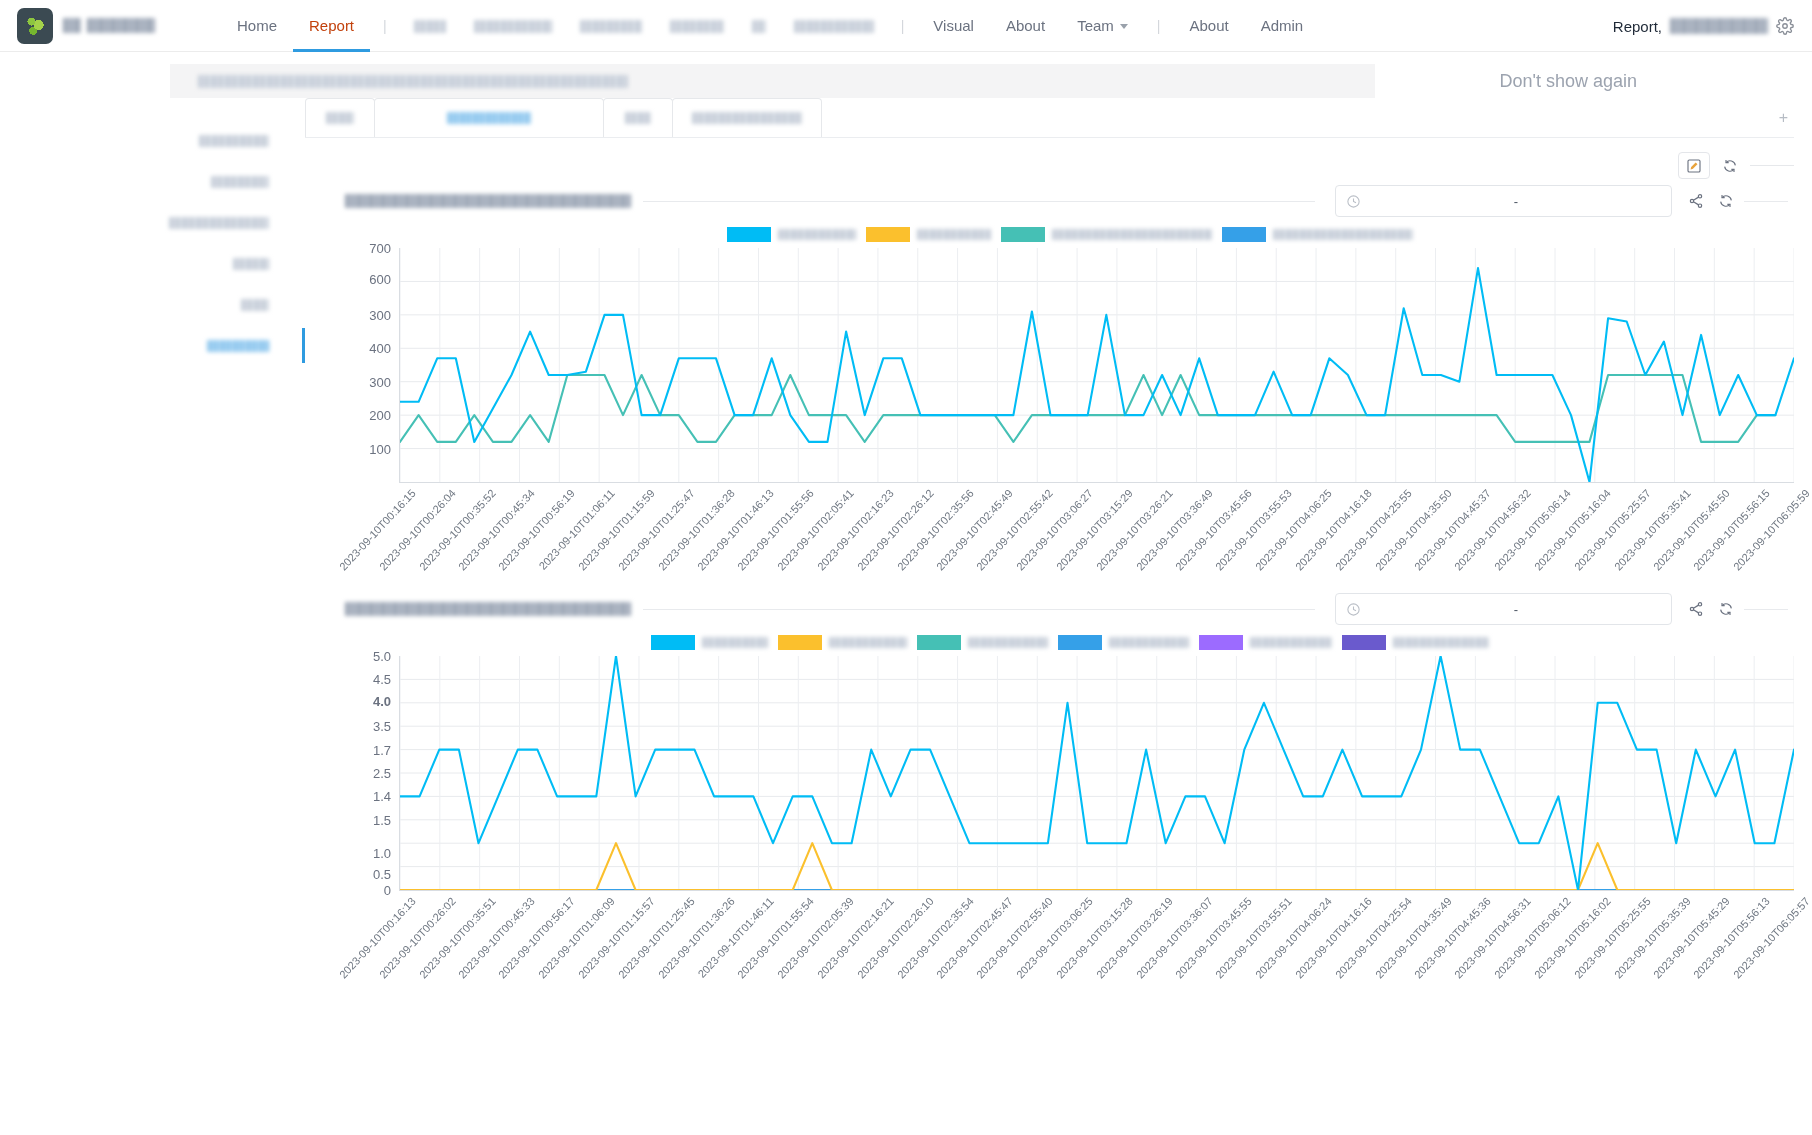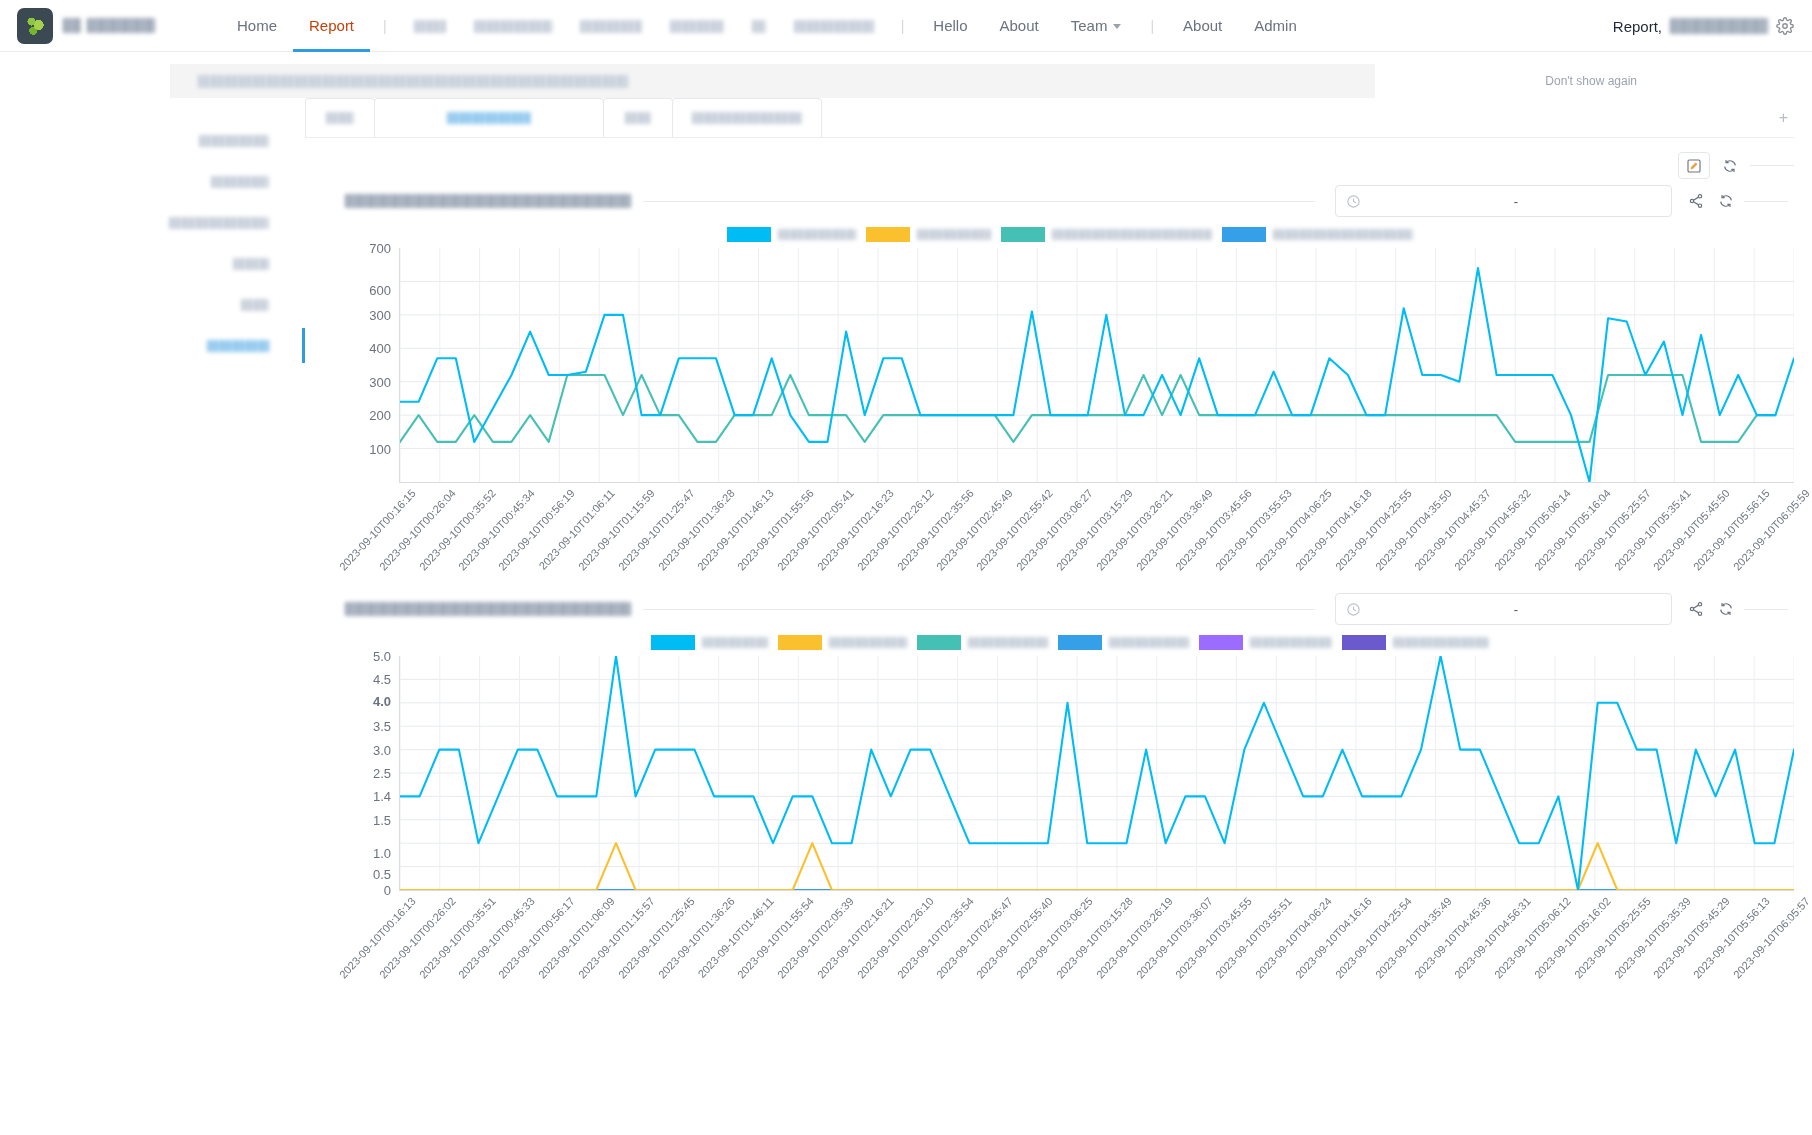--- a/index.html
+++ b/index.html
@@ -114,21 +114,21 @@
     margin: 0 437px 0 170px;
     background: #f4f4f5;
     height: 34px;
     display: flex;
     align-items: center;
     position: relative;
   }
   .notice .msg { margin-left: 28px; width: 430px; height: 13px; }
   .notice-dismiss {
     position: absolute; right: -262px;
-    font-size: 12px; color: #9ca3af; cursor:pointer;
+    font-size: 18px; color: #9ca3af; cursor:pointer;
   }
 
   
   .body-row { display: flex; }
   .sidebar {
     width: 305px; flex: none;
     padding-top: 22px;
     position: relative;
   }
   .side-item {
@@ -254,21 +254,21 @@
     <div class="nav-link">Home</div>
     <div class="nav-link active">Report</div>
     <span class="nav-sep">|</span>
     <div class="nav-blur"><span class="blur" style="width:32px;height:13px;">&nbsp;</span></div>
     <div class="nav-blur"><span class="blur" style="width:78px;height:13px;">&nbsp;</span></div>
     <div class="nav-blur"><span class="blur" style="width:62px;height:13px;">&nbsp;</span></div>
     <div class="nav-blur"><span class="blur" style="width:54px;height:13px;">&nbsp;</span></div>
     <div class="nav-blur"><span class="blur" style="width:14px;height:13px;">&nbsp;</span></div>
     <div class="nav-blur"><span class="blur" style="width:80px;height:13px;">&nbsp;</span></div>
     <span class="nav-sep">|</span>
-    <div class="nav-link">Hello</div>
+    <div class="nav-link">Visual</div>
     <div class="nav-link">About</div>
     <div class="nav-link">
       <span>Team</span><i class="chev"></i>
     </div>
     <span class="nav-sep">|</span>
     <div class="nav-link">About</div>
     <div class="nav-link">Admin</div>
   </div>
 
   <div class="nav-right">
@@ -393,21 +393,21 @@
           </div>
       </div>
 
       <div class="plot-wrap">
         <div class="yaxis" style="height:235px">
             <div class="ytick" style="top: 200.571px;">100</div>
             <div class="ytick" style="top: 167.143px;">200</div>
             <div class="ytick" style="top: 133.714px;">300</div>
             <div class="ytick" style="top: 100.286px;">400</div>
             <div class="ytick" style="top: 66.8571px;">300</div>
-            <div class="ytick" style="top: 42px;">600</div>
+            <div class="ytick" style="top: 31px;">600</div>
             <div class="ytick" style="top: 0px;">700</div>
           </div>
         <div class="plot" style="height:235px">
             <svg viewBox="0 0 1394 234" width="1394" height="234" preserveAspectRatio="none">
               <line x1="0" y1="200.57142857142858" x2="1394" y2="200.57142857142858" stroke="#e8eaed" stroke-width="1"></line>
               <line x1="0" y1="167.14285714285717" x2="1394" y2="167.14285714285717" stroke="#e8eaed" stroke-width="1"></line>
               <line x1="0" y1="133.71428571428572" x2="1394" y2="133.71428571428572" stroke="#e8eaed" stroke-width="1"></line>
               <line x1="0" y1="100.2857142857143" x2="1394" y2="100.2857142857143" stroke="#e8eaed" stroke-width="1"></line>
               <line x1="0" y1="66.85714285714286" x2="1394" y2="66.85714285714286" stroke="#e8eaed" stroke-width="1"></line>
               <line x1="0" y1="33.428571428571445" x2="1394" y2="33.428571428571445" stroke="#e8eaed" stroke-width="1"></line>
@@ -552,21 +552,21 @@
       </div>
 
       <div class="plot-wrap">
         <div class="yaxis" style="height:235px">
             <div class="ytick" style="top: 234px;">0</div>
             <div class="ytick" style="top: 218px;">0.5</div>
             <div class="ytick" style="top: 187.2px; margin-top: 10px;">1.0</div>
             <div class="ytick" style="top: 163.8px;">1.5</div>
             <div class="ytick" style="top: 140.4px;">1.4</div>
             <div class="ytick" style="top: 117px;">2.5</div>
-            <div class="ytick" style="top: 93.6px;">3.0</div>
+            <div class="ytick" style="top: 93.6px;">1.7</div>
             <div class="ytick" style="top: 70.2px;">3.5</div>
             <div class="ytick" style="top: 45px; font-weight: bold;">4.0</div>
             <div class="ytick" style="top: 23.4px;">4.5</div>
             <div class="ytick" style="top: 0px;">5.0</div>
           </div>
         <div class="plot" style="height:235px">
             <svg viewBox="0 0 1394 234" width="1394" height="234" preserveAspectRatio="none">
               <line x1="0" y1="210.6" x2="1394" y2="210.6" stroke="#e8eaed" stroke-width="1"></line>
               <line x1="0" y1="187.2" x2="1394" y2="187.2" stroke="#e8eaed" stroke-width="1"></line>
               <line x1="0" y1="163.8" x2="1394" y2="163.8" stroke="#e8eaed" stroke-width="1"></line>

